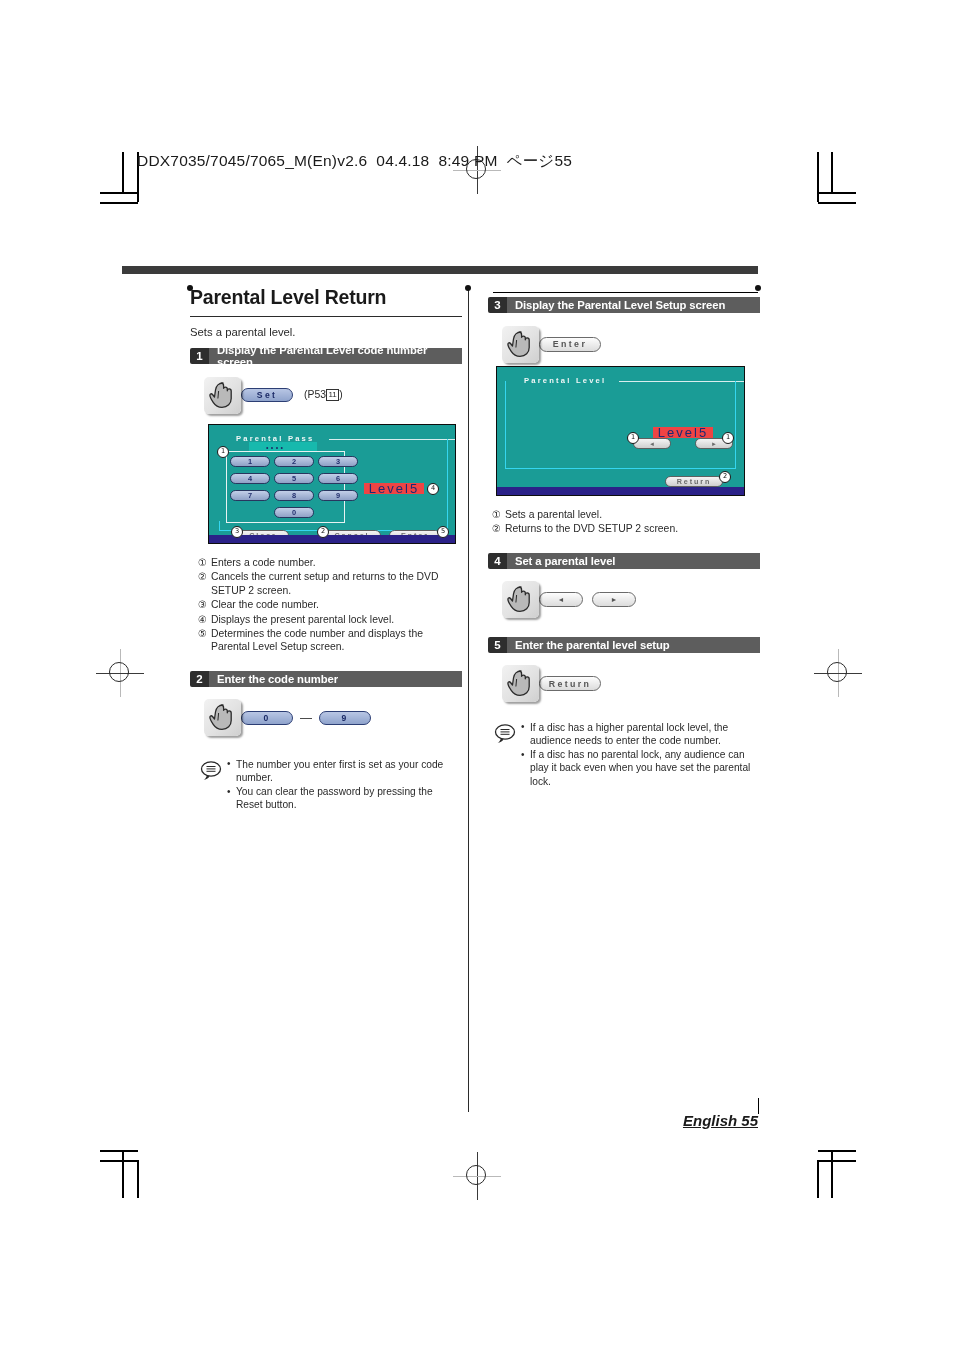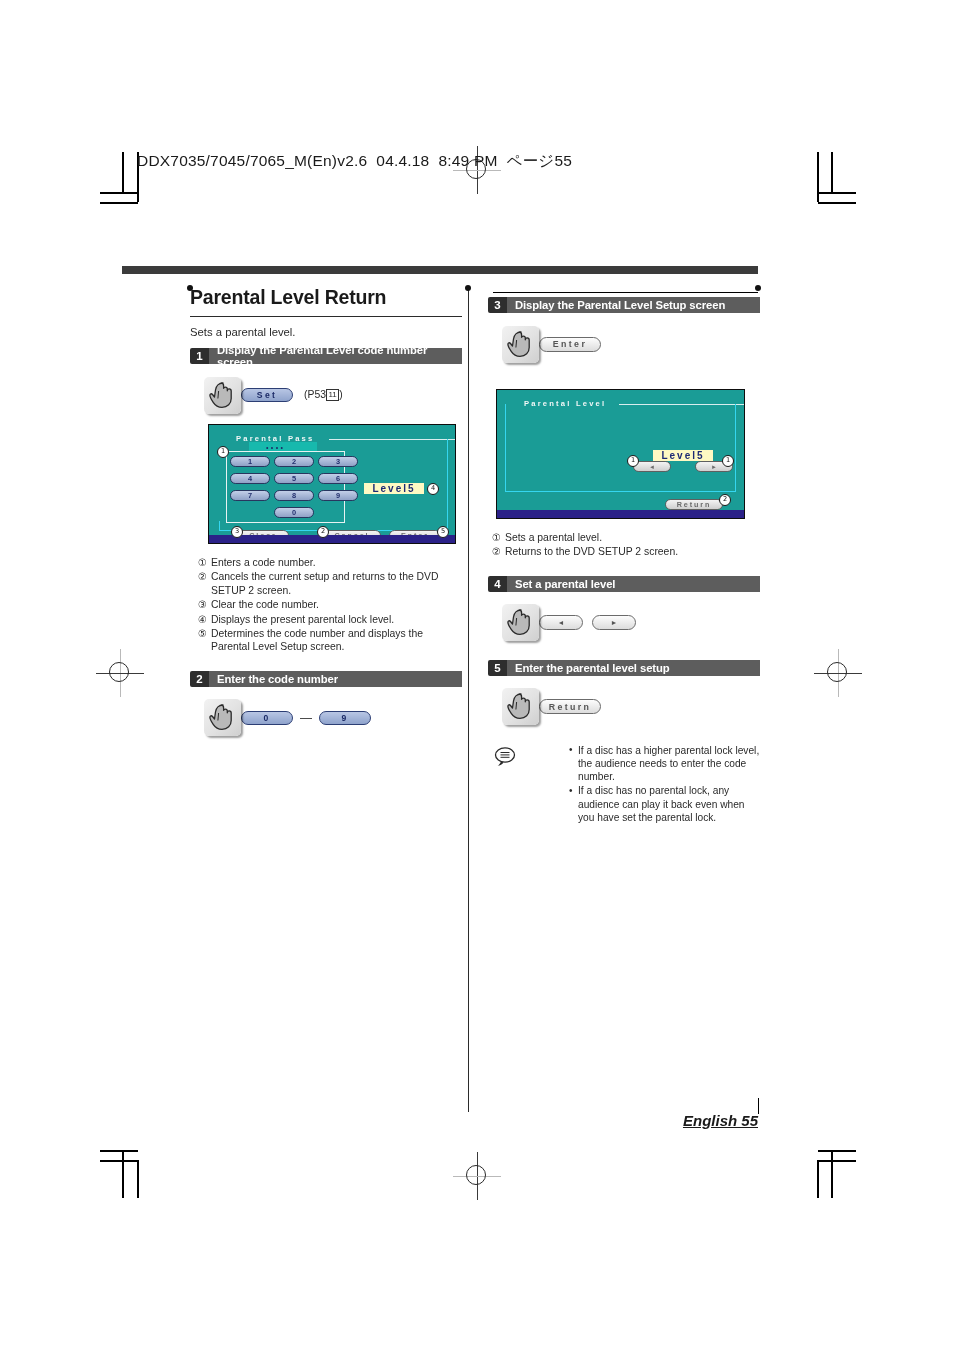--- a/index.html
+++ b/index.html
@@ -61,52 +61,52 @@
   .btn-gray.arrow{min-width:44px;letter-spacing:0;}
   .pref{font-size:10.4px;margin-left:11px;color:#2a2a2a;}
   .boxnum{display:inline-block;border:1px solid #333;padding:0 1.5px;font-size:8px;
           line-height:10px;vertical-align:1px;}
   .dash{margin:0 7px;color:#333;font-size:12px;}
 
   
   .screen{position:relative;background:#1a9c96;border:1.5px solid #0d0d0d;box-sizing:border-box;
           overflow:hidden;}
   .sc1{margin:9px 0 0 18px;width:248px;height:120px;}
-  .sc2{margin:25px 0 0 8px;width:249px;height:130px;}
+  .sc2{margin:2px 0 0 8px;width:249px;height:130px;}
   .sc-title{position:absolute;color:#f2f7f7;font-size:7.6px;font-weight:bold;letter-spacing:2.2px;}
   .sc-rule{position:absolute;height:1.2px;background:#d8eeee;}
   .footbar{position:absolute;left:0;bottom:0;width:100%;height:8px;background:#2b2188;}
   .tealband{position:absolute;background:#17b9ad;}
   .keypad{position:absolute;border:1.6px solid #e8f2f2;box-sizing:border-box;}
   .key{position:absolute;width:40px;height:11px;border-radius:5.5px;
        background:linear-gradient(180deg,#c2cfe8 0%,#8fa1c6 100%);
        border:1px solid #28365f;color:#23306e;font-size:7.4px;font-weight:bold;
        display:flex;align-items:center;justify-content:center;box-sizing:border-box;}
   .scbtn{position:absolute;height:11px;border-radius:6px;
        background:linear-gradient(180deg,#f4f4f4 0%,#cfcfcf 100%);
        border:1px solid #5f5f5f;color:#6a6a6a;font-size:7.2px;font-weight:bold;
        letter-spacing:1.9px;display:flex;align-items:center;justify-content:center;
        box-sizing:border-box;}
-  .lvlchip{position:absolute;background:#fef9c3;color:#1d2a74;font-size:10px;font-weight:bold;
+  .lvlchip{position:absolute;background:#ef4444;color:#1d2a74;font-size:13px;font-weight:normal;
        letter-spacing:2px;display:flex;align-items:center;justify-content:center;}
   .cyanline{position:absolute;background:#35d6f0;}
 
   
   .cm{position:absolute;width:10px;height:10px;border-radius:50%;background:#fff;
       border:1px solid #1a1a1a;color:#111;font-size:6.6px;line-height:9px;text-align:center;
       font-family:"DejaVu Sans",sans-serif;z-index:6;}
 
   
   .nlist{margin:12px 0 0 8px;}
   .nrow{display:flex;font-size:10.4px;line-height:13.4px;margin-bottom:1px;color:#2a2a2a;}
   .nrow .mk{width:13px;flex:none;font-family:"DejaVu Sans",sans-serif;font-size:10px;}
   .nrow .tx{flex:1;}
 
   
-  .note{display:flex;margin:14px 0 0 10px;gap:48px;}
+  .note{display:flex;margin:14px 0 0 10px;}
   .note .bub{width:27px;flex:none;padding-top:2px;}
   .note ul{margin:0;padding:0;list-style:none;}
   .note li{font-size:10.2px;line-height:13.2px;color:#2a2a2a;position:relative;
            padding-left:9px;margin-bottom:1px;}
   .note li:before{content:"\2022";position:absolute;left:0;top:-.5px;font-size:10px;}
 
   
   .footer{position:absolute;right:196px;top:1112px;font-size:15px;font-weight:bold;
           font-style:italic;color:#1a1a1a;text-decoration:underline;}
 </style>
@@ -256,20 +256,35 @@
       <svg width="27" height="29" viewBox="0 0 27 29">
         <path d="M14 2 C10 2 7 5 6.5 9 L5.5 16 L3.5 13.5 C2.5 12.3 0.9 12.6 0.9 14.2 C0.9 15.4 2.4 18.6 4.2 21.3 C6.2 24.3 9 26.3 13 26.3 C18.6 26.3 22.2 22.6 22.2 17.6 L22.2 10 C22.2 8.6 21.2 7.8 20.2 7.8 C19.2 7.8 18.3 8.6 18.3 9.8 L18.3 8.2 C18.3 6.9 17.4 6.1 16.4 6.1 C15.6 6.1 14.9 6.6 14.6 7.3 L14.6 5 C14.6 3.3 13.6 2 12.2 2 Z" fill="#b9b9b9" stroke="#2a2a2a" stroke-width="1.3" stroke-linejoin="round"></path>
         <path d="M9.6 10 L8.9 17.5" stroke="#2a2a2a" stroke-width="1" fill="none"></path>
       </svg>
     </div>
     <span class="btn-blue">0</span>
     <span class="dash">—</span>
     <span class="btn-blue">9</span>
   </div>
 
+  <div class="note" style="margin-top:20px;">
+    <div class="bub">
+      <svg width="23" height="21" viewBox="0 0 23 21">
+        <ellipse cx="11" cy="9" rx="9.5" ry="7.2" fill="none" stroke="#2a2a2a" stroke-width="1.3"></ellipse>
+        <path d="M7 15.2 C6.2 17.6 5.2 19 3.6 19.8 C6.2 19.4 8.2 18.2 9.6 16.4 Z" fill="#2a2a2a"></path>
+        <rect x="6.5" y="6" width="9" height="1" fill="#2a2a2a"></rect>
+        <rect x="6.5" y="8.4" width="9" height="1" fill="#2a2a2a"></rect>
+        <rect x="6.5" y="10.8" width="9" height="1" fill="#2a2a2a"></rect>
+      </svg>
+    </div>
+    <ul>
+      <li>The number you enter first is set as your code number.</li>
+      <li>You can clear the password by pressing the Reset button.</li>
+    </ul>
+  </div>
 </div>
 
 <div class="col colR">
 
   <div class="step" style="margin-top:11px;">
     <div class="num">3</div>
     <div class="ttl">Display the Parental Level Setup screen</div>
   </div>
 
   <div class="actrow">

